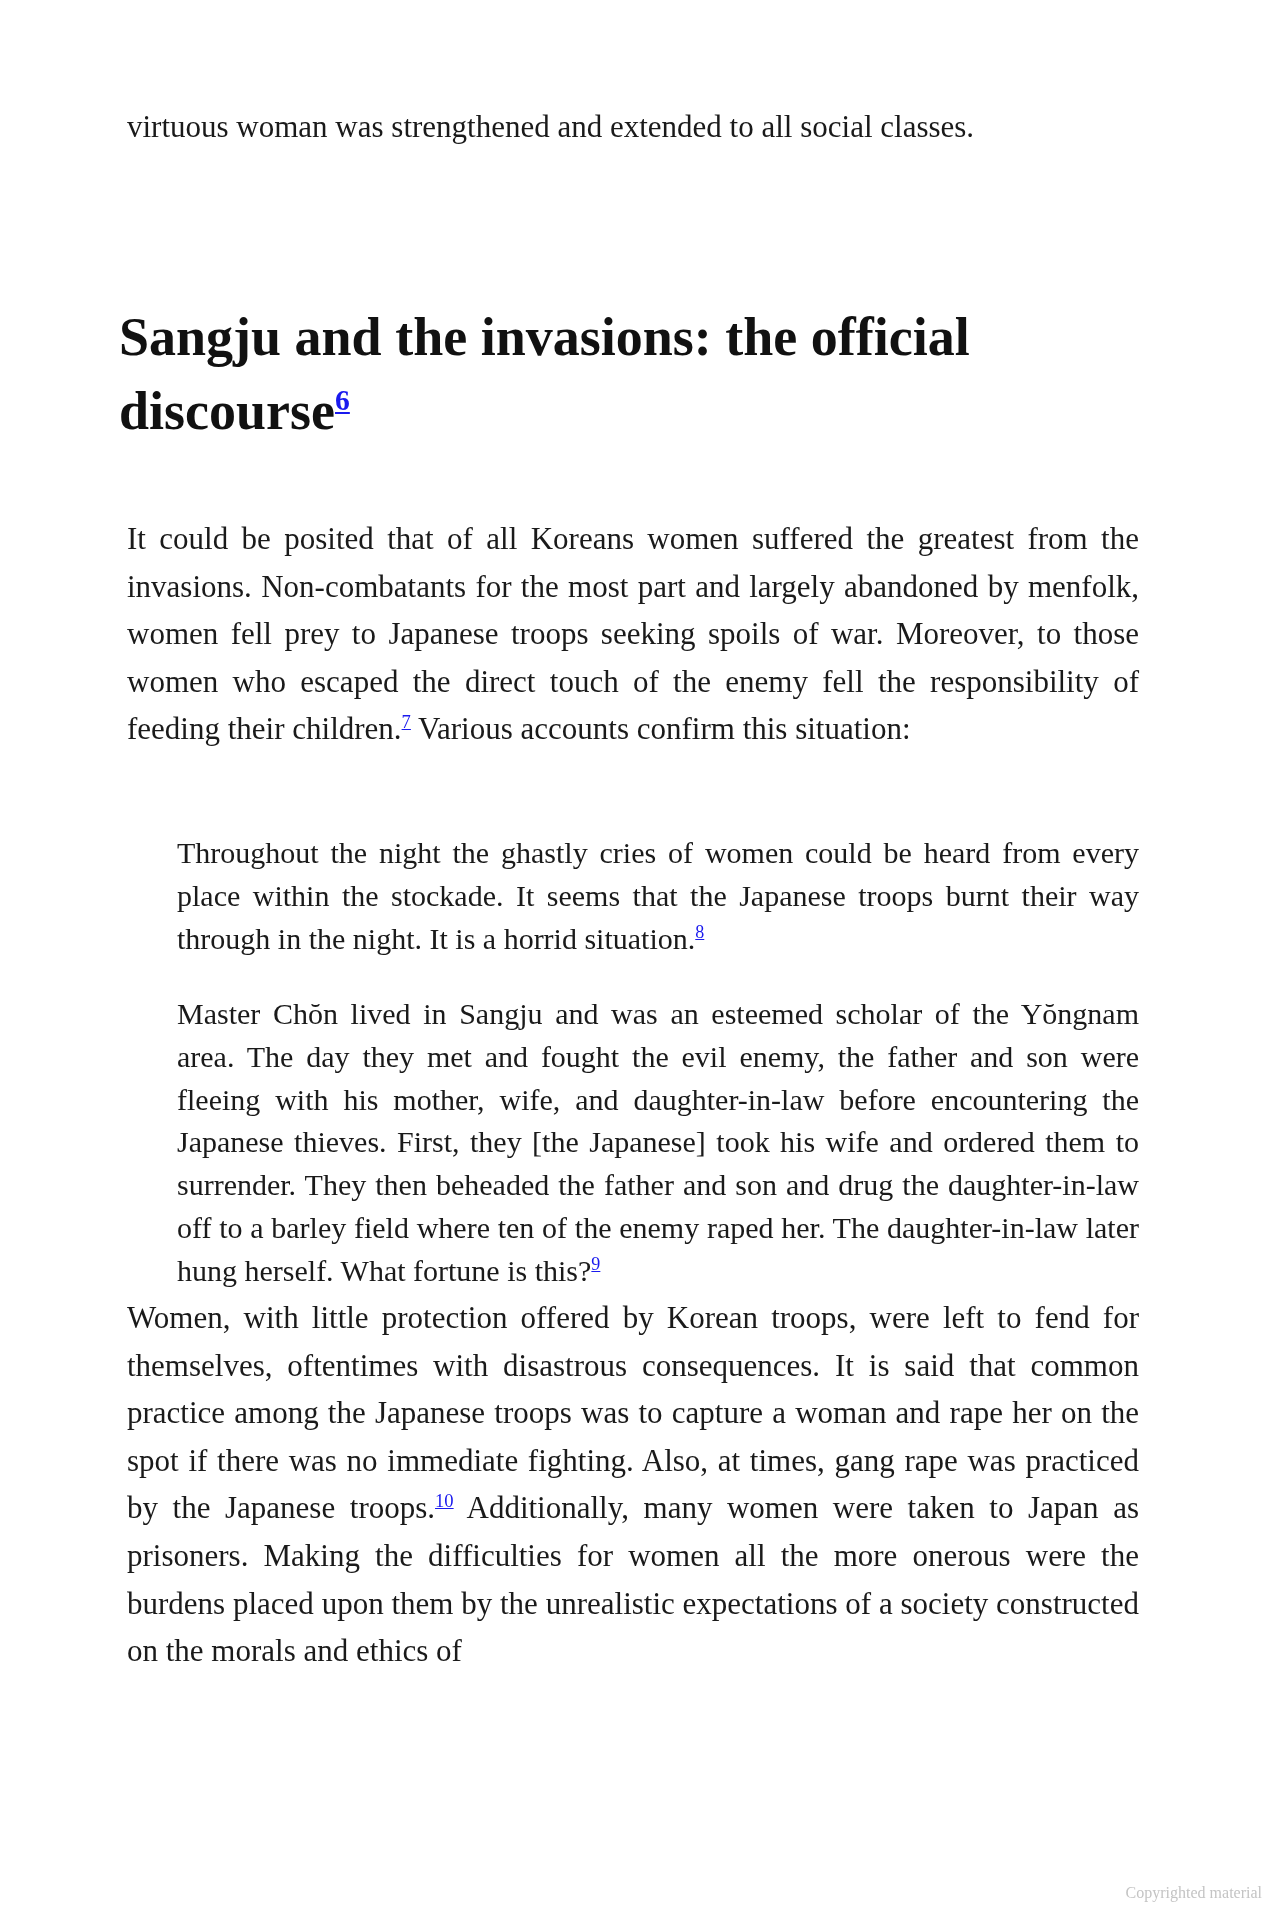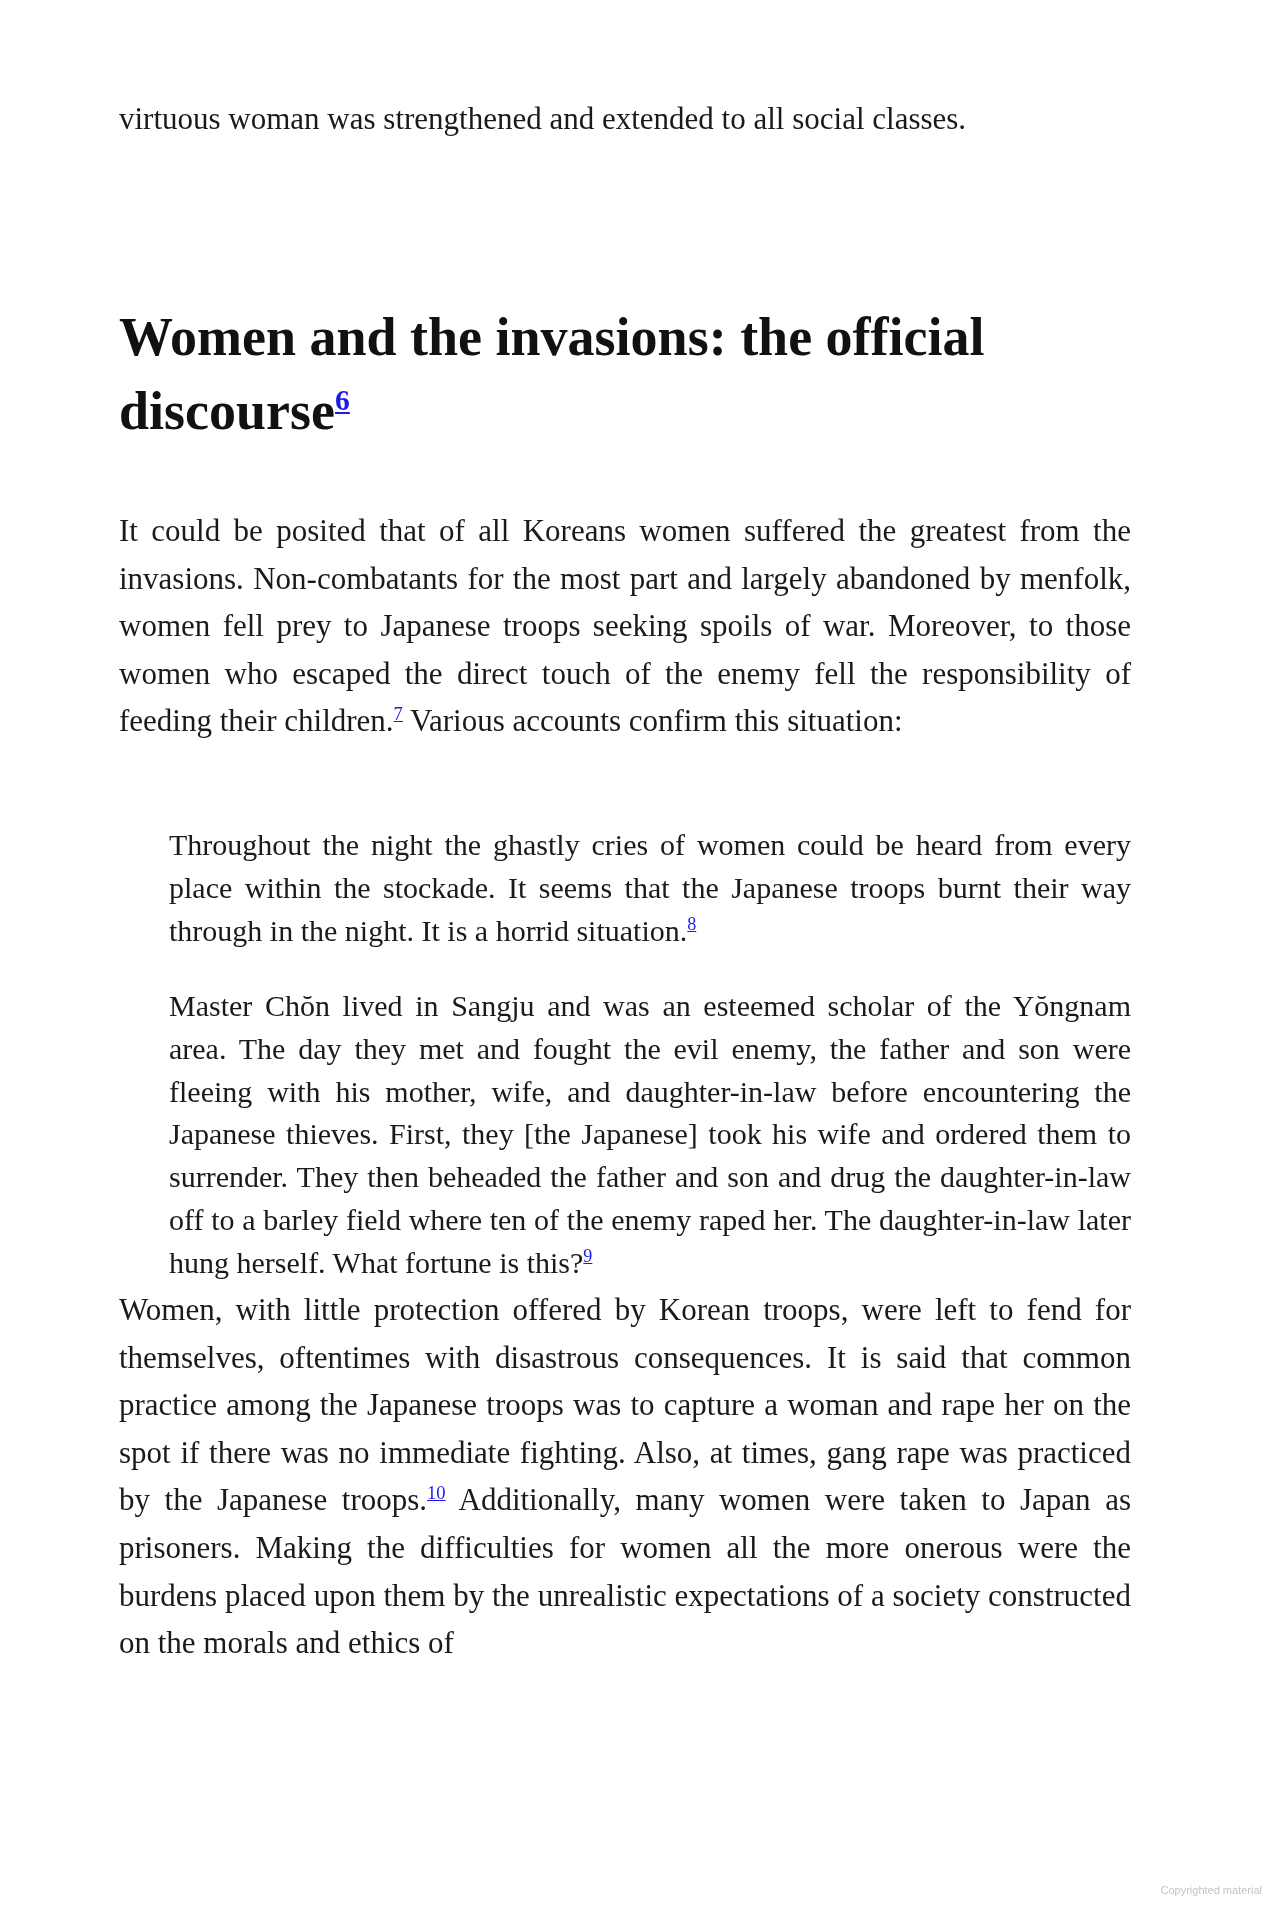--- a/index.html
+++ b/index.html
@@ -1,41 +1,41 @@
 <!DOCTYPE html>
 <html><head>
 <meta charset="utf-8">
 <style>
   html, body { margin: 0; padding: 0; background: #ffffff; }
   body { width: 1280px; height: 1920px; position: relative; overflow: hidden; }
   .page { position: absolute; left: 119px; width: 1012px; top: 0; color: #1a1a1a;
           font-family: "Liberation Serif", "DejaVu Serif", serif; }
-  p { margin: 0; text-align: justify; }
+  p { margin: 8px; text-align: justify; }
   .body-text { font-size: 31px; line-height: 47.6px; }
   .p1 { position: absolute; top: 95px; width: 1012px; }
   h2 { position: absolute; top: 300px; margin: 0; font-size: 54px; line-height: 74px;
        font-weight: bold; color: #111; width: 1012px; }
   .p2 { position: absolute; top: 507px; width: 1012px; }
   .bq { position: absolute; left: 50px; width: 962px; font-size: 30px; line-height: 42.8px; }
   .bq1 { top: 824px; }
   .bq2 { top: 985px; }
   .p3 { position: absolute; top: 1286px; width: 1012px; }
   sup a { color: #1a1aee; text-decoration: underline; }
   sup { font-size: 0.6em; line-height: 0; vertical-align: super; }
   h2 sup { font-size: 0.55em; }
-  .copyright { position: absolute; right: 18px; top: 1884px; font-family: Liberation Sans, sans-serif;
-               font-size: 11px; color: #c4c4c4; }
+  .copyright { position: absolute; right: 18px; top: 1884px; font-family: Liberation Serif, serif;
+               font-size: 16px; color: #c4c4c4; }
 </style>
 </head>
 <body>
 
 <div class="page">
   <p class="body-text p1">virtuous woman was strengthened and extended to all social classes.</p>
 
-  <h2><span>Women and the invasions: the official discourse</span><sup><a href="#">6</a></sup></h2>
+  <h2><span>Sangju and the invasions: the official discourse</span><sup><a href="#">6</a></sup></h2>
 
   <p class="body-text p2"><span>It could be posited that of all Koreans women suffered the greatest from the invasions. Non-combatants for the most part and largely abandoned by menfolk, women fell prey to Japanese troops seeking spoils of war. Moreover, to those women who escaped the direct touch of the enemy fell the responsibility of feeding their children.</span><sup><a href="#">7</a></sup><span> Various accounts confirm this situation:</span></p>
 
   <p class="bq bq1"><span>Throughout the night the ghastly cries of women could be heard from every place within the stockade. It seems that the Japanese troops burnt their way through in the night. It is a horrid situation.</span><sup><a href="#">8</a></sup></p>
 
   <p class="bq bq2"><span>Master Chŏn lived in Sangju and was an esteemed scholar of the Yŏngnam area. The day they met and fought the evil enemy, the father and son were fleeing with his mother, wife, and daughter-in-law before encountering the Japanese thieves. First, they [the Japanese] took his wife and ordered them to surrender. They then beheaded the father and son and drug the daughter-in-law off to a barley field where ten of the enemy raped her. The daughter-in-law later hung herself. What fortune is this?</span><sup><a href="#">9</a></sup></p>
 
   <p class="body-text p3"><span>Women, with little protection offered by Korean troops, were left to fend for themselves, oftentimes with disastrous consequences. It is said that common practice among the Japanese troops was to capture a woman and rape her on the spot if there was no immediate fighting. Also, at times, gang rape was practiced by the Japanese troops.</span><sup><a href="#">10</a></sup><span> Additionally, many women were taken to Japan as prisoners. Making the difficulties for women all the more onerous were the burdens placed upon them by the unrealistic expectations of a society constructed on the morals and ethics of</span></p>
 </div>
 

